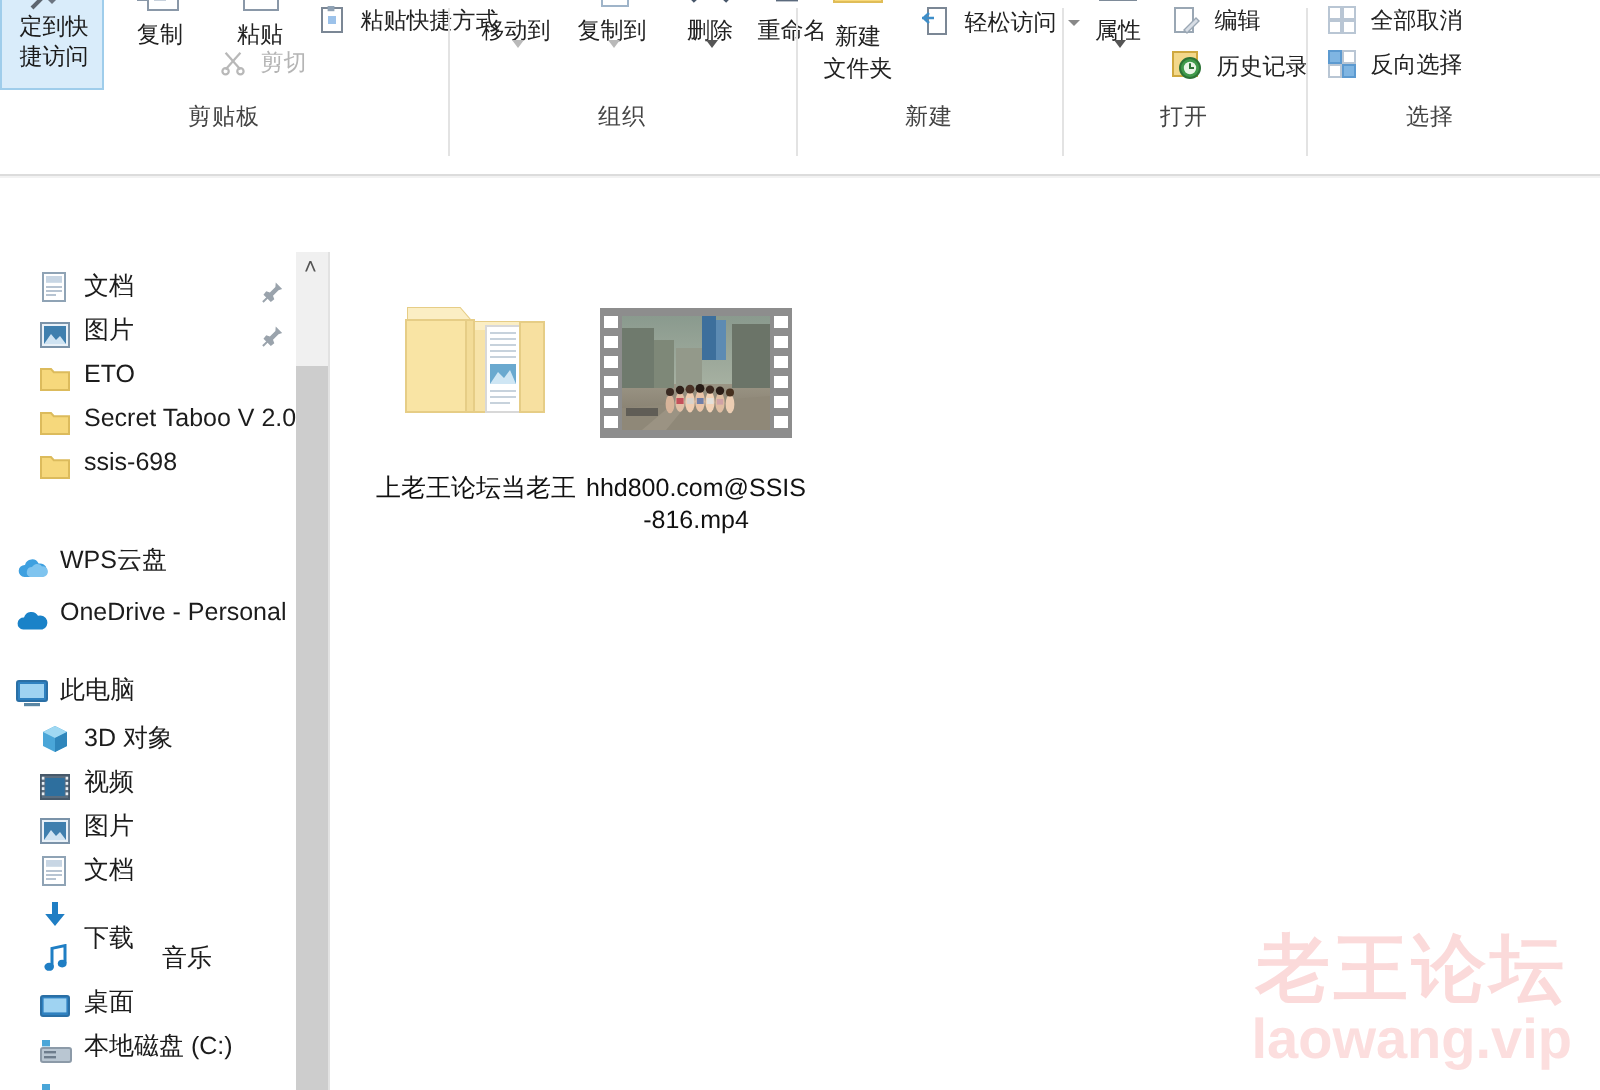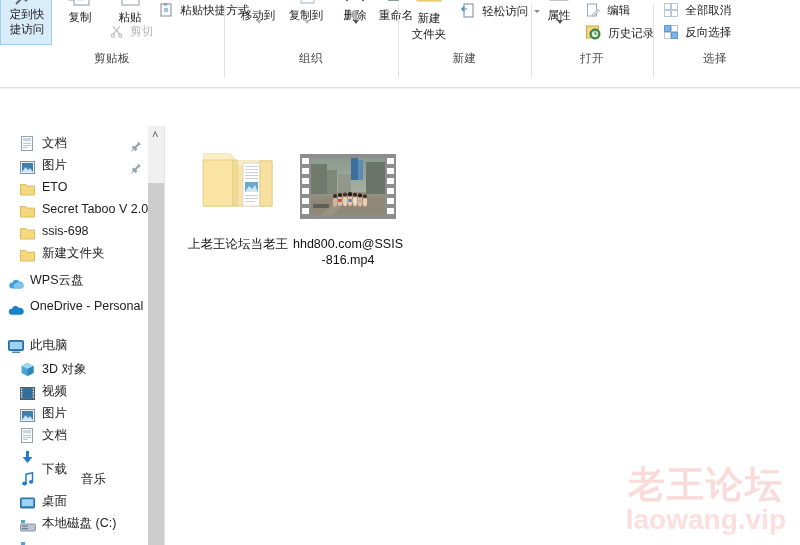--- a/index.html
+++ b/index.html
@@ -380,28 +380,20 @@
 
     <div class="nav-item" style="top:94px;width:152px;">
       <span style="position:absolute;left:20px;top:5px;">
         <svg width="15" height="13" viewBox="0 0 15 13">
             <path d="M0.5 1.5 h5 l1.4 1.6 H14.5 V12 H0.5 Z" fill="#f6d87c" stroke="#dcbb5c"></path>
           </svg>
       </span>
       <span class="nlbl" style="left:42px;">ssis-698</span>
     </div>
 
-    <div class="nav-item" style="top:116px;width:148px;">
-      <span style="position:absolute;left:20px;top:5px;">
-        <svg width="15" height="13" viewBox="0 0 15 13">
-            <path d="M0.5 1.5 h5 l1.4 1.6 H14.5 V12 H0.5 Z" fill="#f6d87c" stroke="#dcbb5c"></path>
-          </svg>
-      </span>
-      <span class="nlbl" style="left:42px;">新建文件夹</span>
-    </div>
 
     <div class="nav-item" style="top:143px;width:148px;">
       <span style="position:absolute;left:8px;top:6px;">
         <svg width="17" height="12" viewBox="0 0 17 12">
             <path d="M4.2 10.5 a3 3 0 0 1 0.3 -6 a3.6 3.6 0 0 1 6.8 -0.7 a2.9 2.9 0 0 1 1.4 6.7 Z" fill="#3ea0e0"></path>
             <path d="M7 10.5 a2.6 2.6 0 0 1 1 -5 a3 3 0 0 1 5 -0.3 a2.5 2.5 0 0 1 0.6 5.3 Z" fill="#7fc4ef"></path>
           </svg>
       </span>
       <span class="nlbl" style="left:30px;text-align:right;">WPS云盘</span>
     </div>

